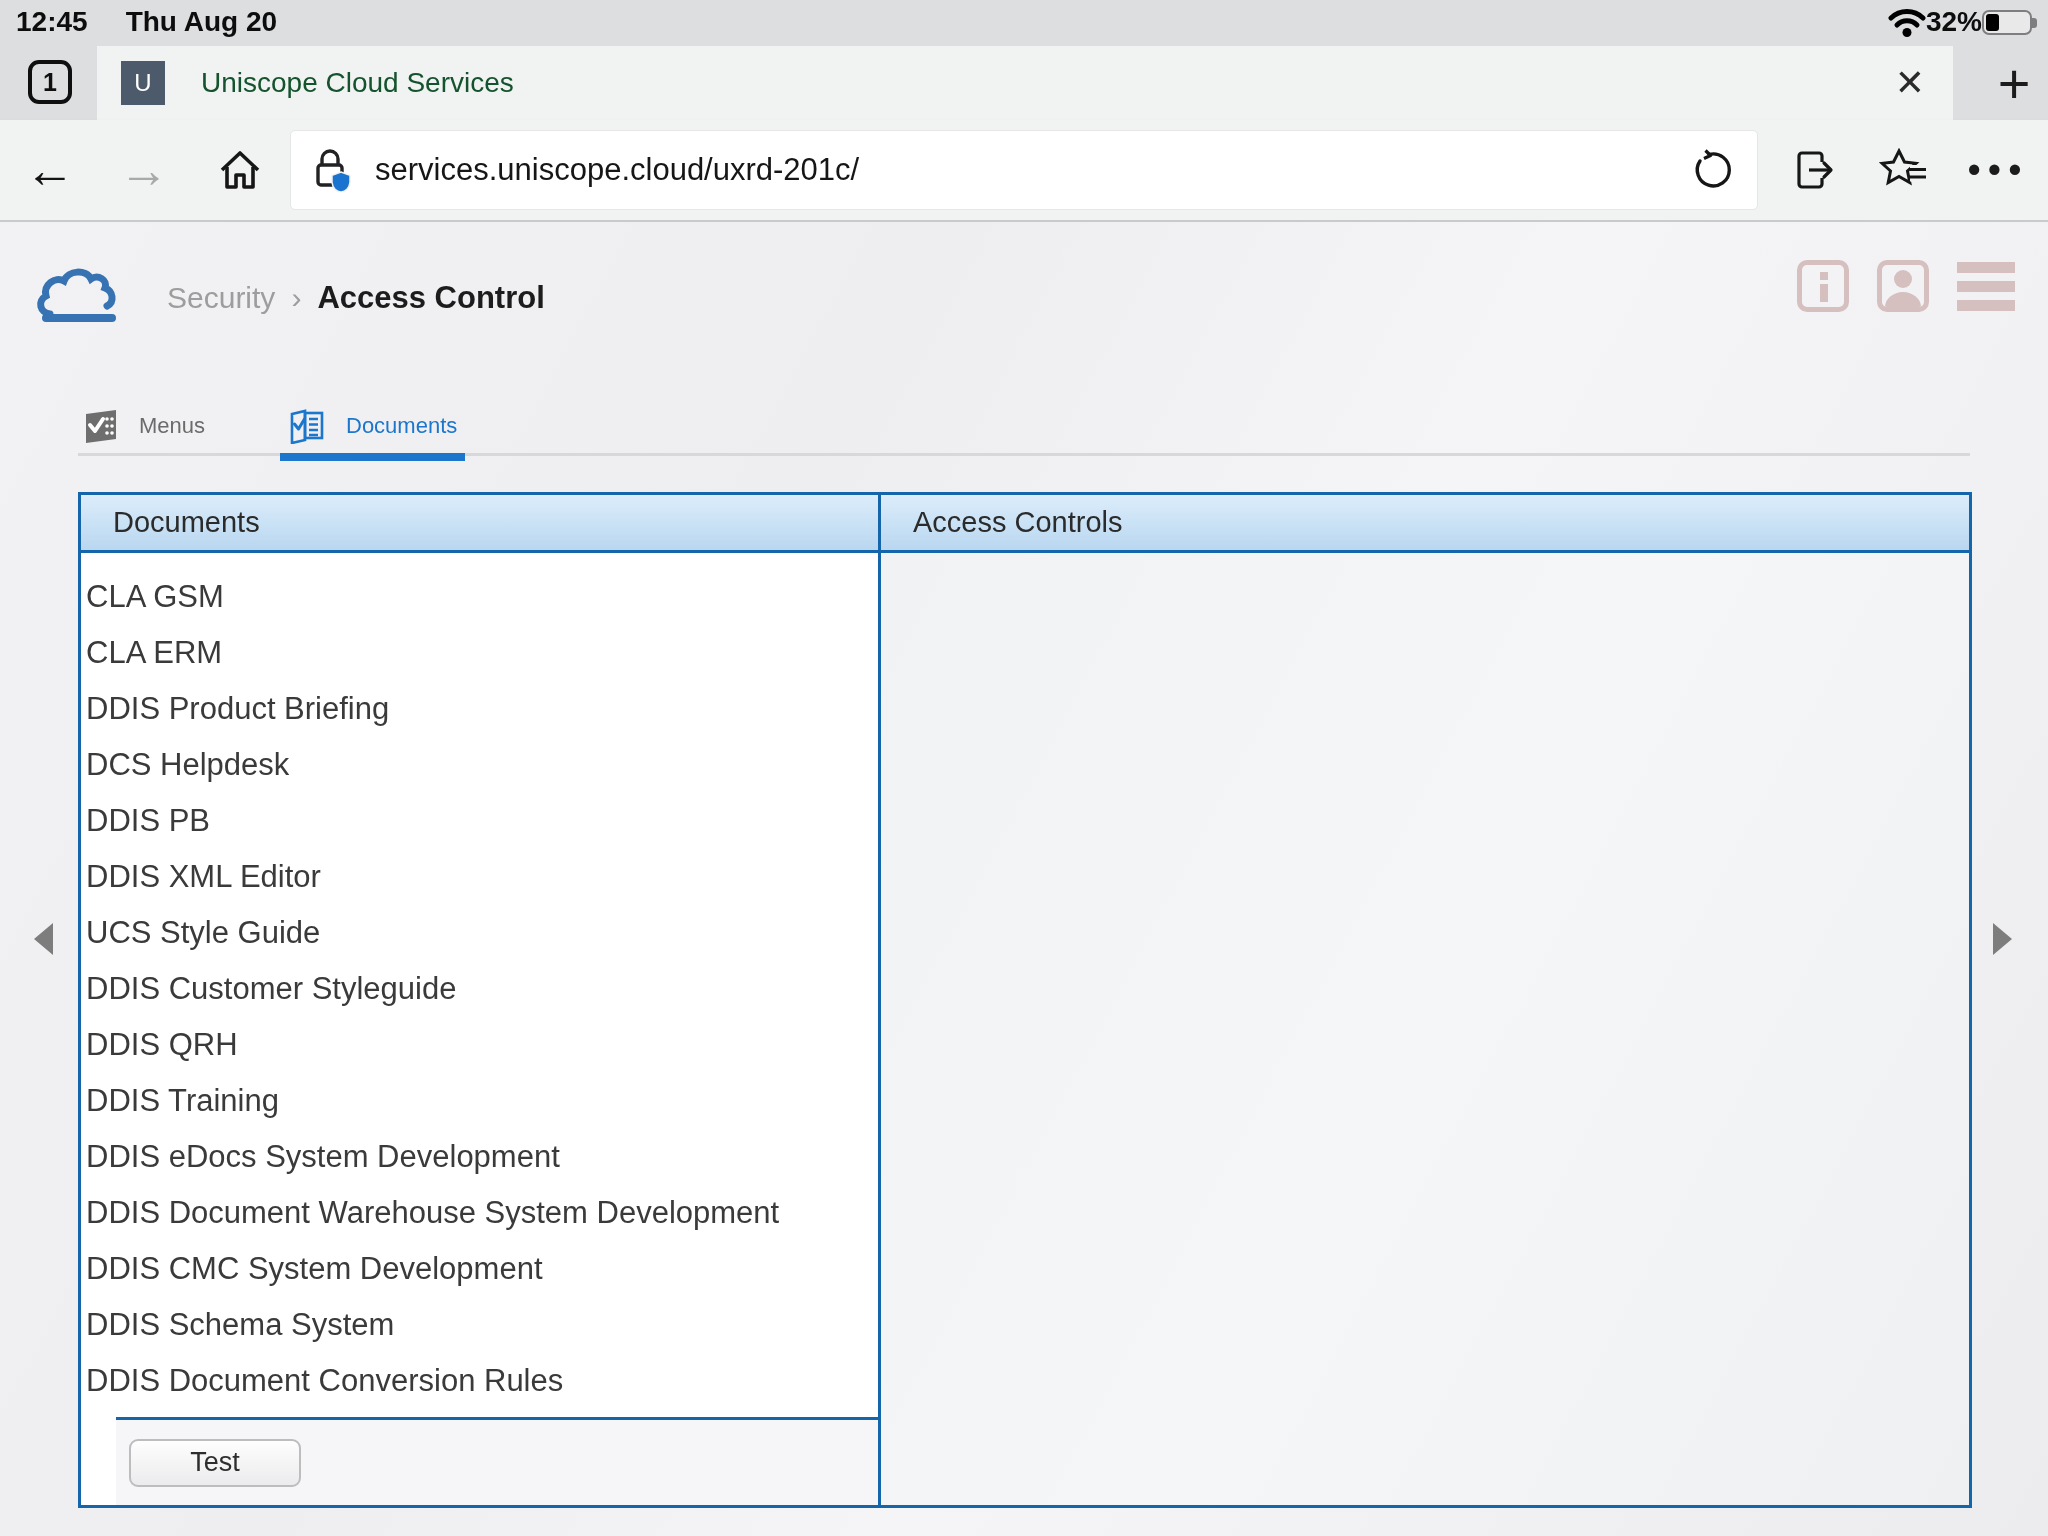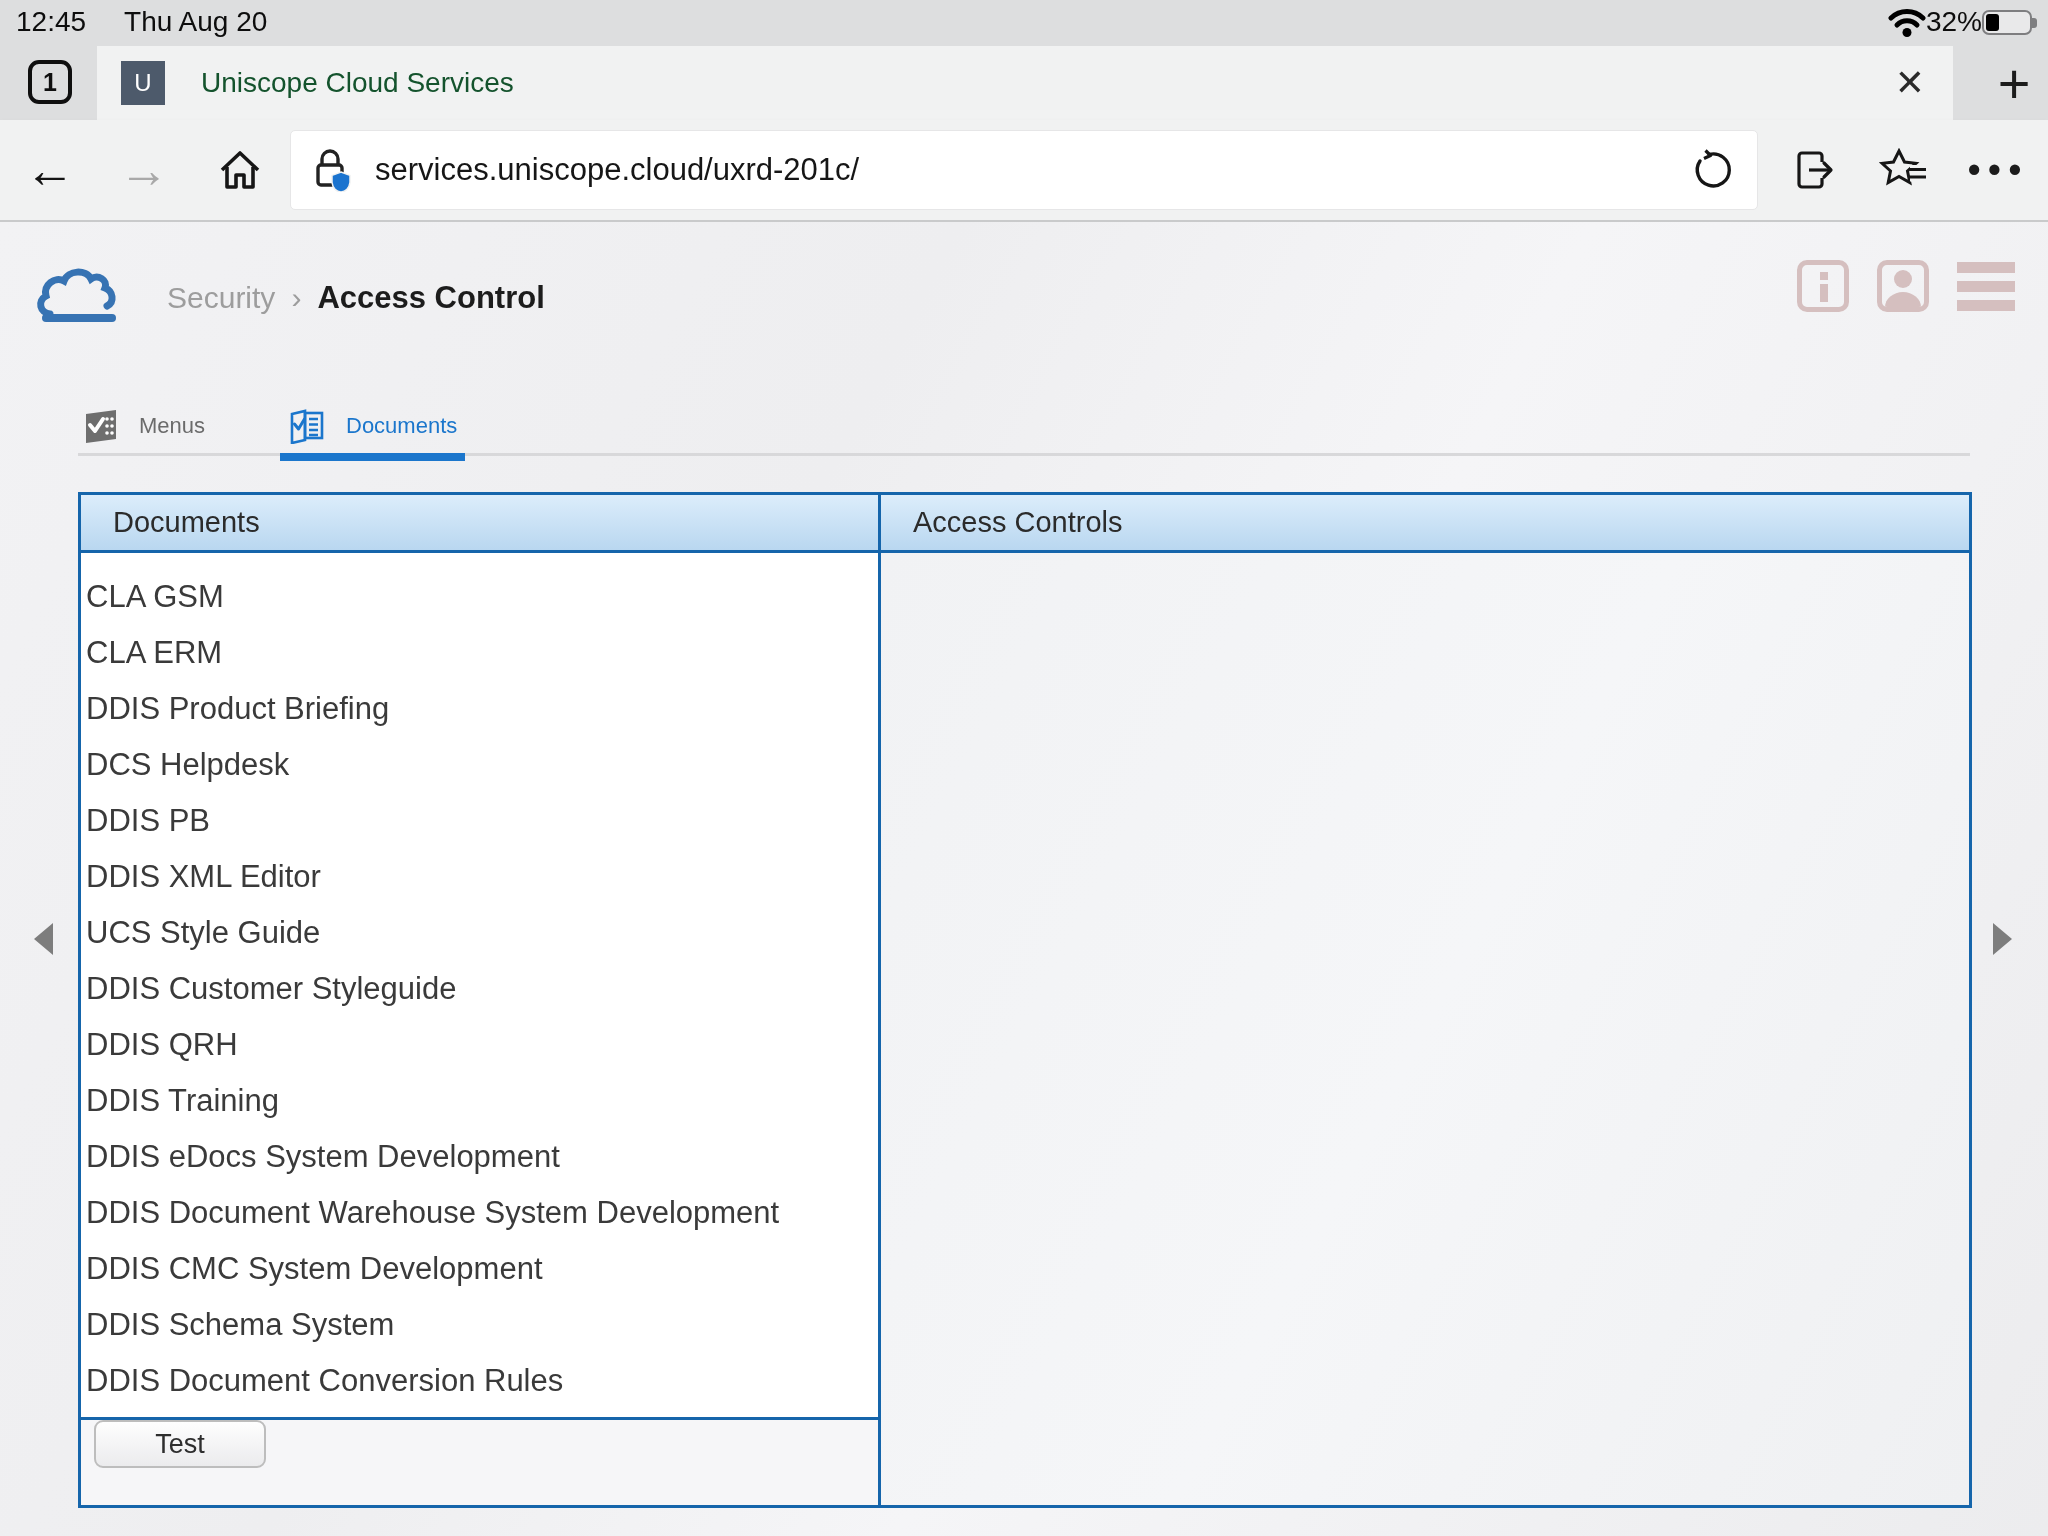--- a/index.html
+++ b/index.html
@@ -3,21 +3,21 @@
 <meta charset="utf-8">
 <style>
   * { margin:0; padding:0; box-sizing:border-box; }
   html,body { width:2048px; height:1536px; overflow:hidden; }
   body { font-family:"Liberation Sans", sans-serif; background:#eeeff0; position:relative; }
 
   
   .chrome-top { position:absolute; top:0; left:0; width:2048px; height:120px; background:#dddedf; }
   .status-bar { position:absolute; top:0; left:0; width:2048px; height:44px;
                 display:flex; align-items:center; justify-content:space-between;
-                padding:0 16px; font-size:28px; font-weight:400; color:#0d0d0d; }
+                padding:0 16px; font-size:28px; font-weight:700; color:#0d0d0d; }
   .status-left { display:flex; gap:38px; align-items:center; }
   .status-right { display:flex; align-items:center; }
   .battery { width:50px; height:25px; border:2.5px solid #7e7e80; border-radius:7px; position:relative; background:#e9e9ea; }
   .battery .fill { position:absolute; left:2px; top:2px; bottom:2px; width:13px; background:#000; border-radius:3px; }
   .battery .nub { position:absolute; right:-7px; top:6px; width:5px; height:10px; background:#7e7e80; border-radius:0 3px 3px 0; }
 
   .tab-counter { position:absolute; left:28px; top:60px; width:44px; height:44px;
                  border:4px solid #0f0f0f; border-radius:11px; background:transparent;
                  display:flex; align-items:center; justify-content:center;
                  font-size:25px; font-weight:700; color:#0f0f0f; }
@@ -74,21 +74,21 @@
   .tbl-header { height:58px; display:flex; flex:none; border-bottom:3px solid #1565ab;
                 background:linear-gradient(#dcedfb,#b9d7f0); }
   .th { font-size:29px; color:#2b2b2b; display:flex; align-items:center; padding-left:32px; }
   .th-docs { width:800px; border-right:3px solid #1565ab; }
   .th-acl  { flex:1;padding-left:32px; }
   .tbl-body { flex:1; display:flex; min-height:0; }
   .col-docs { width:800px; border-right:3px solid #1565ab; display:flex; flex-direction:column; background:#fff; }
   .doc-list { flex:1; padding:16px 0 0 5px; overflow:hidden; }
   .doc-item { font-size:31px; color:#3a3a3a; line-height:56px; white-space:nowrap; }
   .list-footer { height:88px; flex:none; border-top:3px solid #1565ab; background:#f6f6f8;
-                 display:flex; align-items:flex-start; padding-left:13px; }
+                 display:flex; align-items:center; padding-left:13px;margin-left:35px; }
   .test-button { width:172px; height:48px; border:2px solid #bdbdbd; border-radius:9px;
                  background:linear-gradient(#fefefe,#ebebed); font-size:27px; color:#2e2e2e;
                  display:flex; align-items:center; justify-content:center; }
   .col-acl { flex:1; background:linear-gradient(118deg,#f1f2f4 0%,#f5f6f8 50%,#eff0f2 100%); }
 
   .scroll-arrow { position:absolute; top:701px; width:0; height:0;
                   border-top:16px solid transparent; border-bottom:16px solid transparent; }
   .scroll-left  { left:34px;  border-right:19px solid #7d7d7d; }
   .scroll-right { right:36px; border-left:19px solid #7d7d7d; }
 

